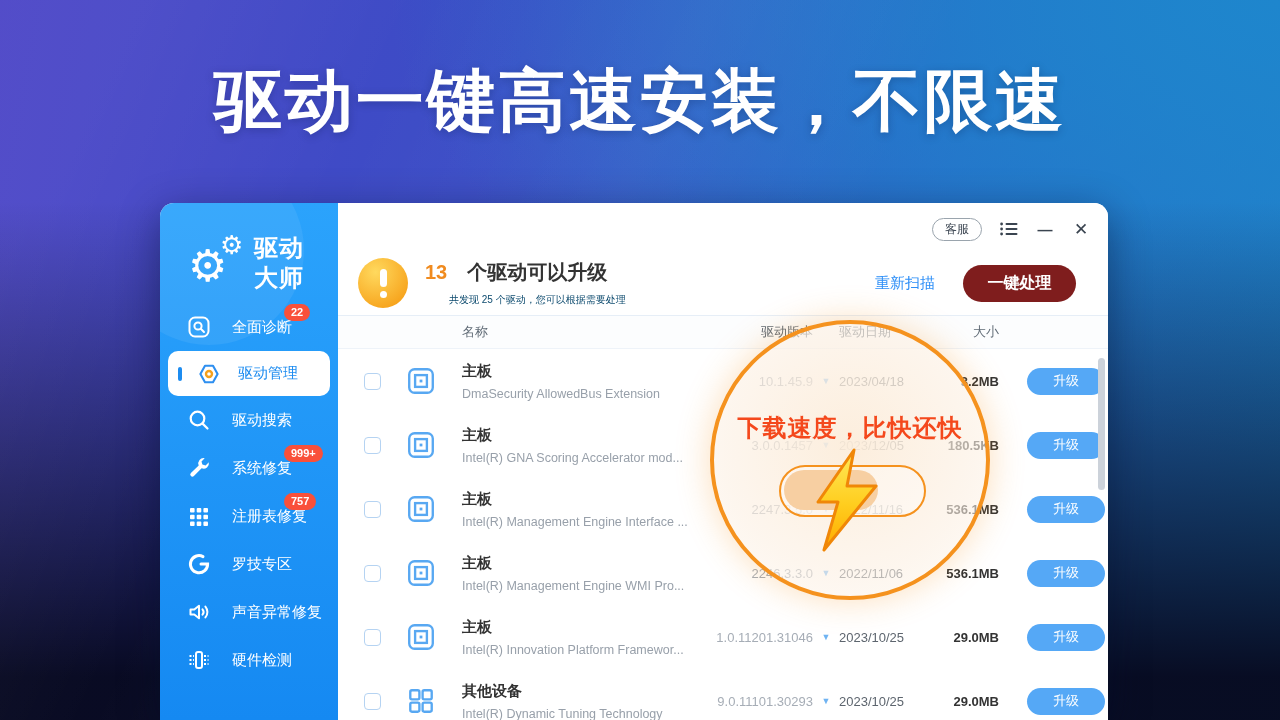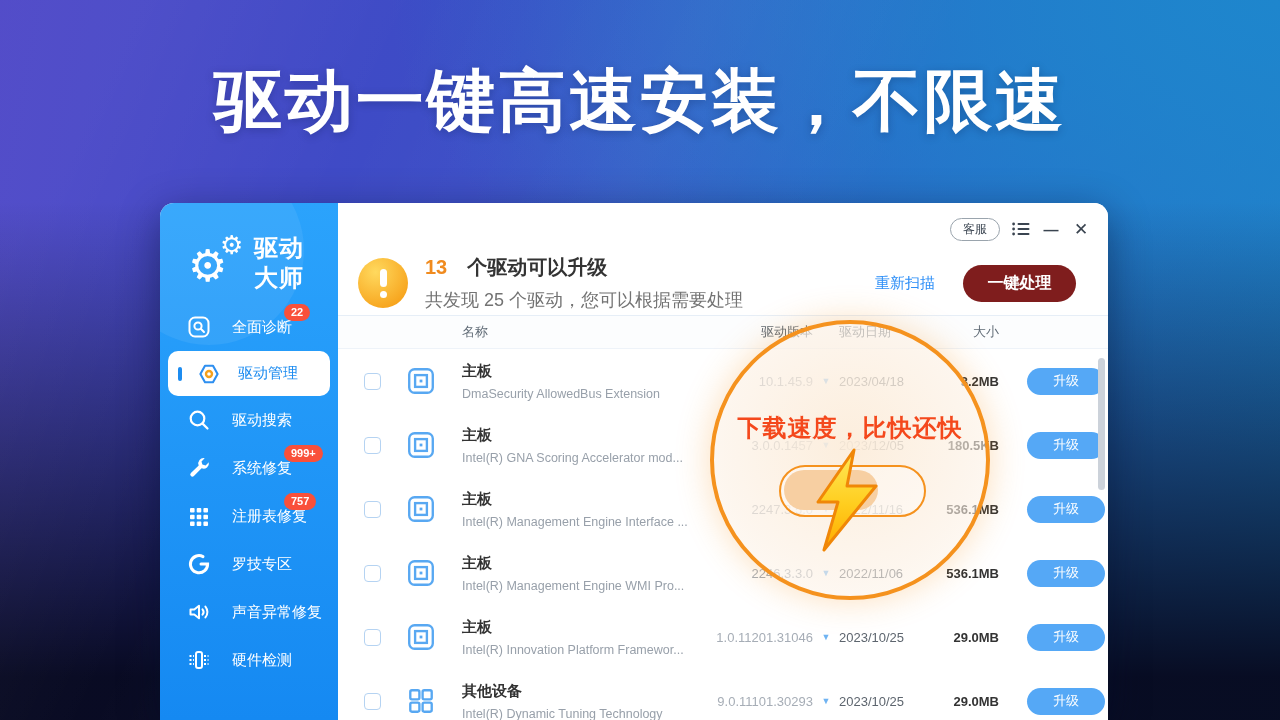--- a/index.html
+++ b/index.html
@@ -48,34 +48,34 @@
   .badge:empty { display:none; }
 
   .nav-item.active { background:#fff; margin:0 8px; width:162px; border-radius:10px; height:45px; }
   .nav-item.active .nav-label { color:#1d8cf0; }
   .nav-item.active .nav-icon { margin-left:14px; margin-right:16px; }
   .active-marker { width:4px; height:14px; border-radius:2px; background:#1d8cf0; margin-left:10px; flex:none; }
 
   
   .main { position:absolute; left:178px; top:0; width:770px; height:100%; background:#fff; }
 
-  .titlebar { height:38px; display:flex; justify-content:flex-end; align-items:center; gap:12px; padding:14px 18px 0 0; }
+  .titlebar { height:38px; display:flex; justify-content:flex-end; align-items:center; gap:18px; padding:14px 18px 0 0; }
   .support-pill { border:1px solid #9aa4ad; border-radius:12px; padding:2px 12px; font-size:12px; color:#3a4450; cursor:pointer; }
   .tb-icon { width:18px; height:18px; display:flex; align-items:center; justify-content:center; cursor:pointer; color:#3a4450; }
 
   .summary { display:flex; align-items:center; padding:10px 14px 0 20px; height:74px; }
   .warn-icon { width:50px; height:50px; border-radius:50%; flex:none;
     background:radial-gradient(circle at 35% 28%, #ffd95e, #f7a41d 78%);
     display:flex; flex-direction:column; align-items:center; justify-content:center; gap:4px; }
   .warn-bar { width:7px; height:18px; border-radius:4px; background:#fff; }
   .warn-dot { width:7px; height:7px; border-radius:50%; background:#fff; }
   .summary-text { margin-left:17px; flex:1; }
   .summary-title { font-size:20px; color:#333; font-weight:bold; }
   .summary-title .count { color:#f08b1f; margin-right:20px; }
-  .summary-sub { font-size:18px; color:#737373; margin-top:7px; }
+  .summary-sub { font-size:10px; color:#0c4a6e; margin-top:7px;margin-left:24px; }
   .rescan { color:#2e8ff7; font-size:15px; margin-right:28px; cursor:pointer; white-space:nowrap; }
   .process-btn { width:113px; height:37px; border:none; border-radius:19px; background:#7f1d1d;
     color:#fff; font-size:16px; font-weight:bold; cursor:pointer; margin-right:18px;
     font-family:inherit; }
 
   
   .thead { height:34px; display:flex; align-items:center; font-size:13px; color:#606b76;
     border-top:1px solid #e6eef7; border-bottom:1px solid #eef3f9; background:#fcfdfe; padding-left:26px; }
   .col-cb { width:17px; margin-right:25px; flex:none; }
   .col-icon { width:30px; margin-right:26px; flex:none; }

